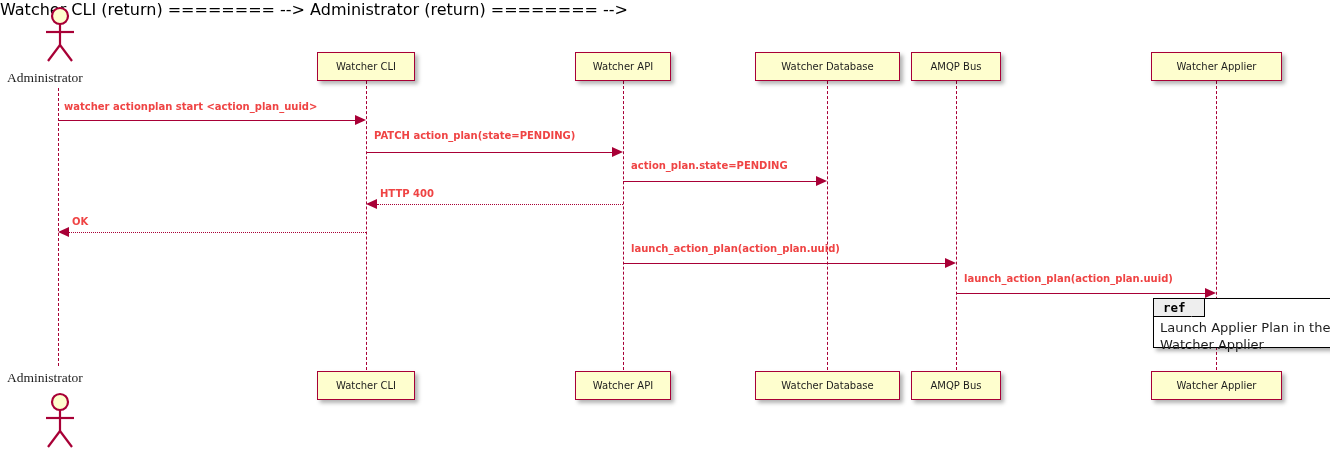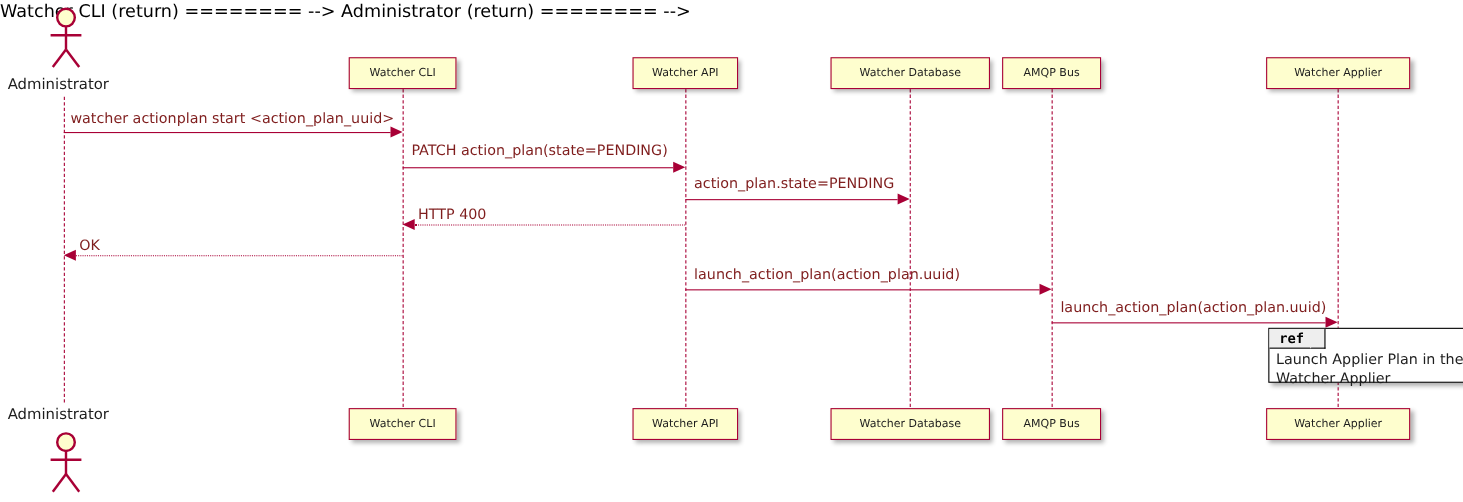--- a/index.html
+++ b/index.html
@@ -48,20 +48,21 @@
     position: absolute;
     width: 44px;
     height: 58px;
   }
   .actor-label {
     position: absolute;
     font-size: 13.5px;
     color: #1d1d1d;
     white-space: nowrap;
     line-height: 1;
+    font-family: Liberation Serif, serif;
   }
 
   
   .msg-line {
     position: absolute;
     height: 0;
     border-top: 1.6px solid #A80036;
   }
   .msg-line.dotted {
     border-top: 1.6px dotted #A80036;
@@ -76,24 +77,25 @@
     border-bottom: 5px solid transparent;
     border-left: 11px solid #A80036;
   }
   .arrow-head.left {
     border-top: 5px solid transparent;
     border-bottom: 5px solid transparent;
     border-right: 11px solid #A80036;
   }
   .msg-label {
     position: absolute;
-    font-size: 13px;
-    color: #7f1d1d;
+    font-size: 10px;
+    color: #ef4444;
     white-space: nowrap;
     line-height: 1;
+    font-weight: bold;
   }
 
   
   .ref-box {
     position: absolute;
     box-sizing: border-box;
     background: #ffffff;
     border: 1.5px solid #000000;
     box-shadow: 3px 3px 4px rgba(0,0,0,0.32);
   }

